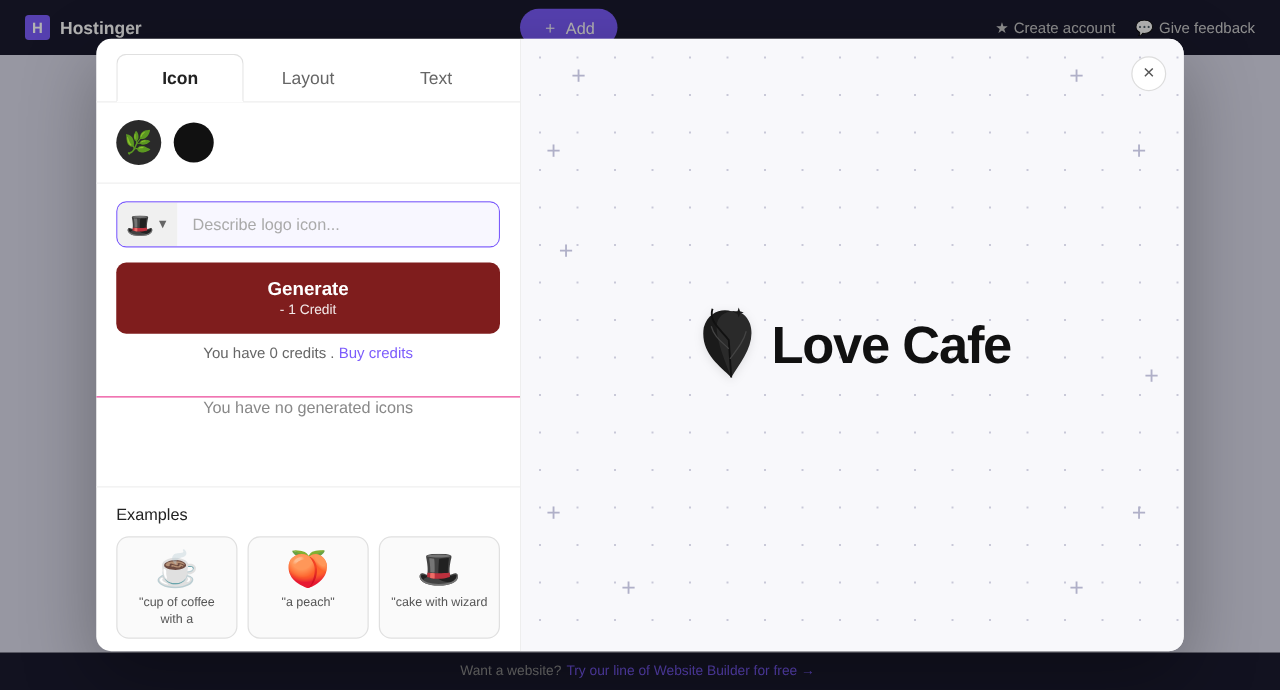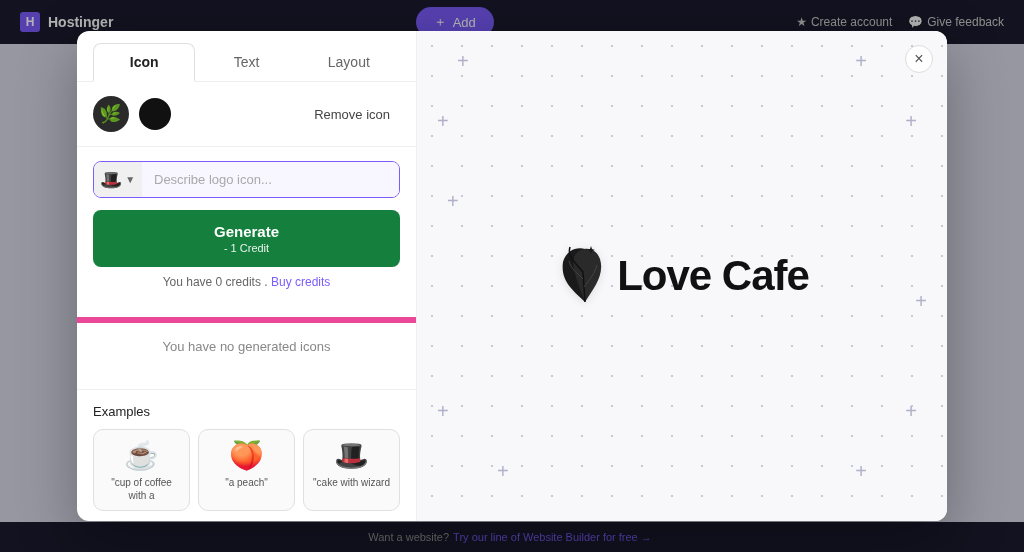--- a/index.html
+++ b/index.html
@@ -243,21 +243,21 @@
       outline: none;
       padding: 10px 12px;
       font-size: 13px;
       color: #444;
       background: #f8f7ff;
     }
     .describe-input::placeholder { color: #aaa; }
 
     .generate-btn {
       width: 100%;
-      background: #15803d;
+      background: #7f1d1d;
       color: white;
       border: none;
       border-radius: 8px;
       padding: 13px;
       font-size: 15px;
       font-weight: 700;
       cursor: pointer;
       display: flex;
       flex-direction: column;
       align-items: center;
@@ -276,24 +276,23 @@
       margin-bottom: 14px;
     }
     .buy-credits-link {
       color: #7c5cfc;
       cursor: pointer;
     }
 
     
     .no-icons {
       text-align: center;
-      padding: 16px;
       color: #888;
       font-size: 13px;
-      border-top: 6px solid #ec4899;
+      border-top: 1px solid #ec4899;
     }
 
     
     .examples-section {
       padding: 14px 16px 10px;
       border-top: 1px solid #f0f0f0;
       margin-top: auto;
     }
     .examples-title {
       font-size: 13px;
@@ -434,31 +433,30 @@
 <div class="modal-overlay">
   <div class="modal">
 
     <div class="left-panel">
 
       <div class="tabs">
         <div class="tab active">
           <span>Icon</span>
         </div>
         <div class="tab">
+          <span>Layout</span>
+        </div>
+        <div class="tab">
           <span>Text</span>
-        </div>
-        <div class="tab">
-          <span>Layout</span>
         </div>
       </div>
 
       <div class="icon-selector-row">
         <div class="icon-thumb">🌿</div>
         <div class="color-circle"></div>
-        <div class="remove-icon-btn">Remove icon</div>
       </div>
 
       <div class="generate-section">
         <div class="input-row">
           <div class="icon-preview-btn">
             <span>🎩</span>
             <span class="chevron-down">▼</span>
           </div>
           <input class="describe-input" type="text" placeholder="Describe logo icon..." style="">
         </div>

